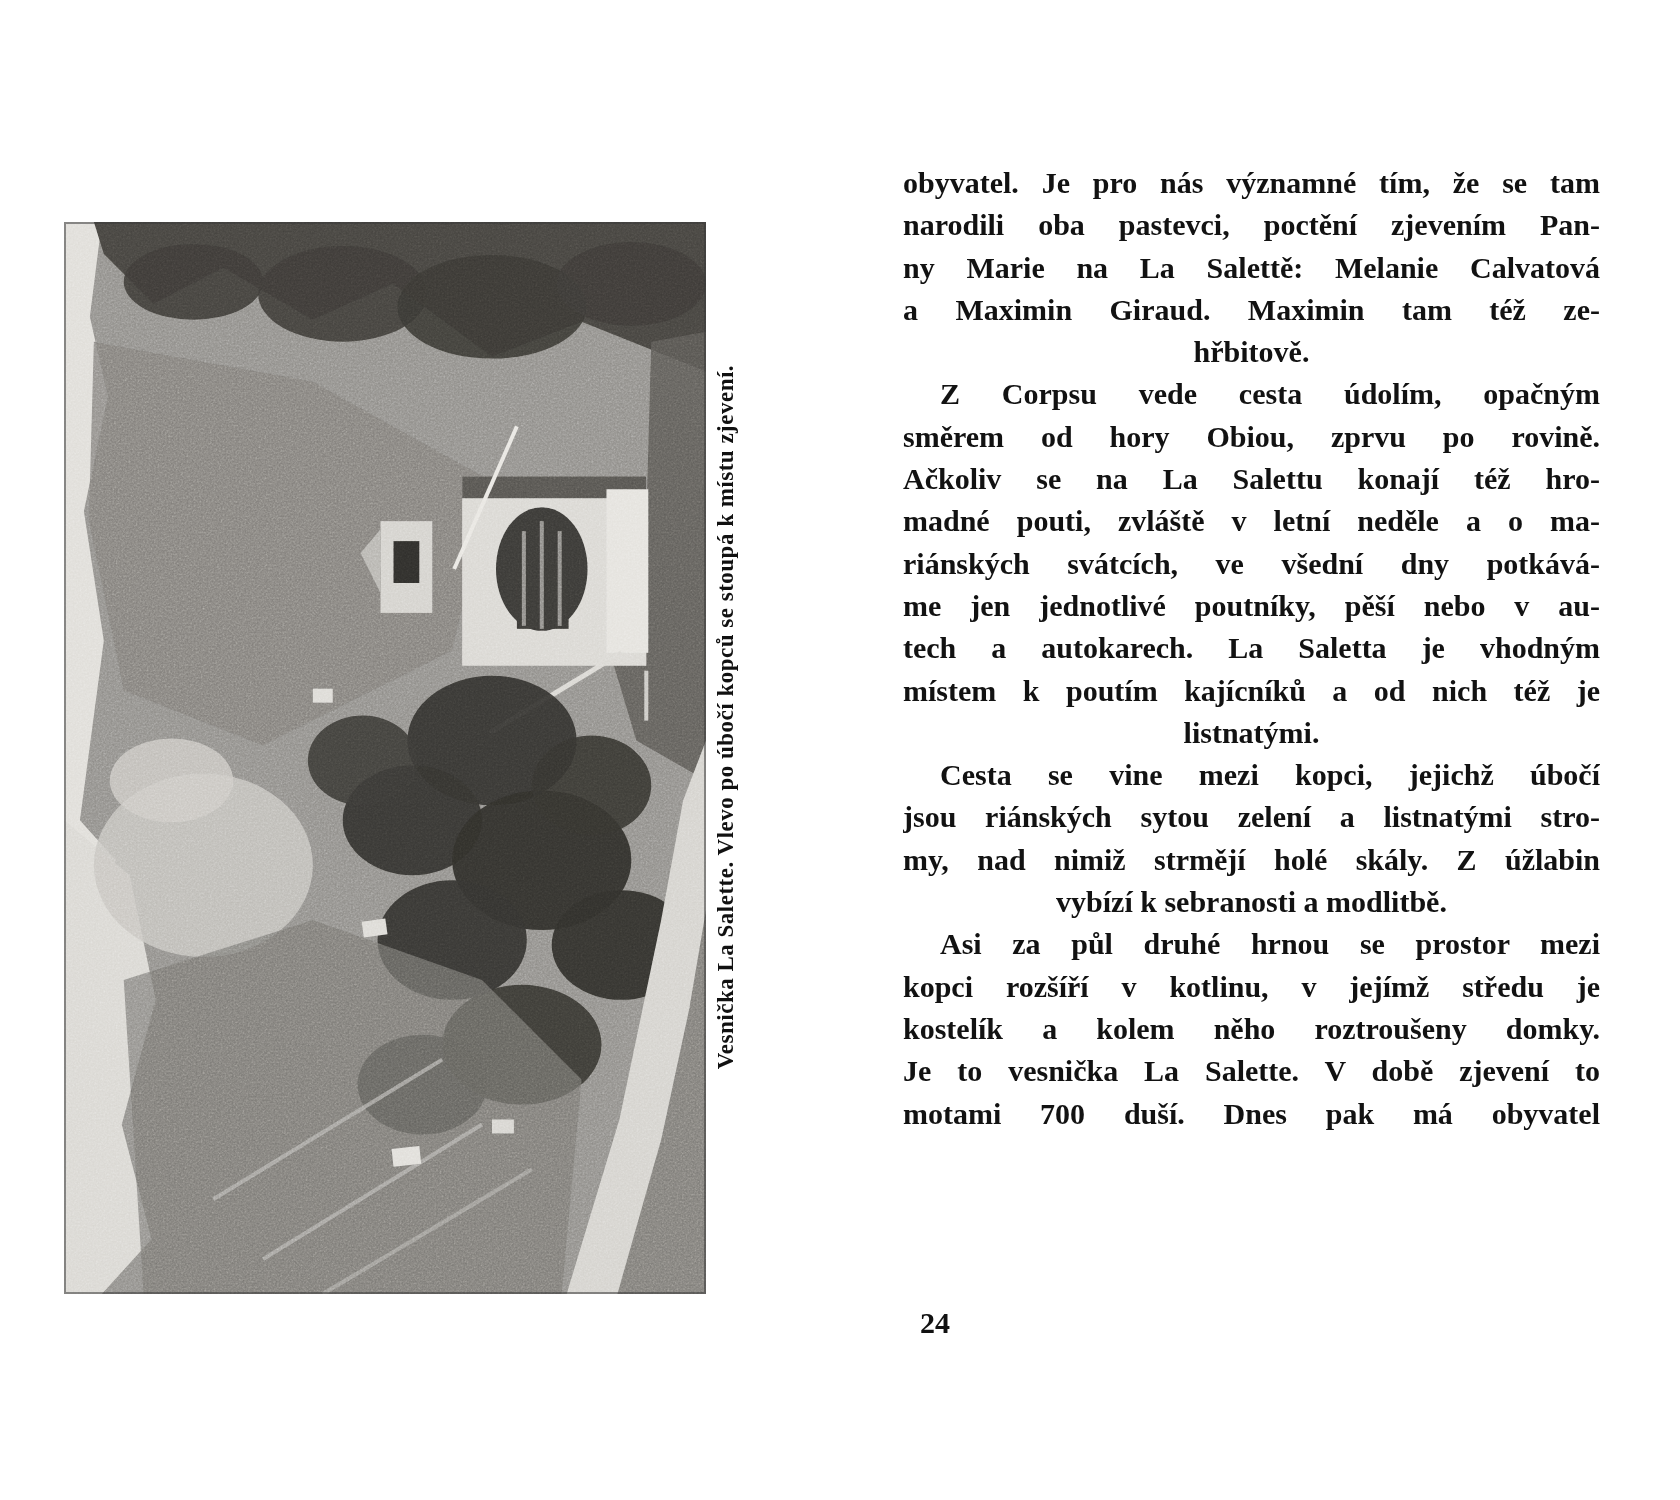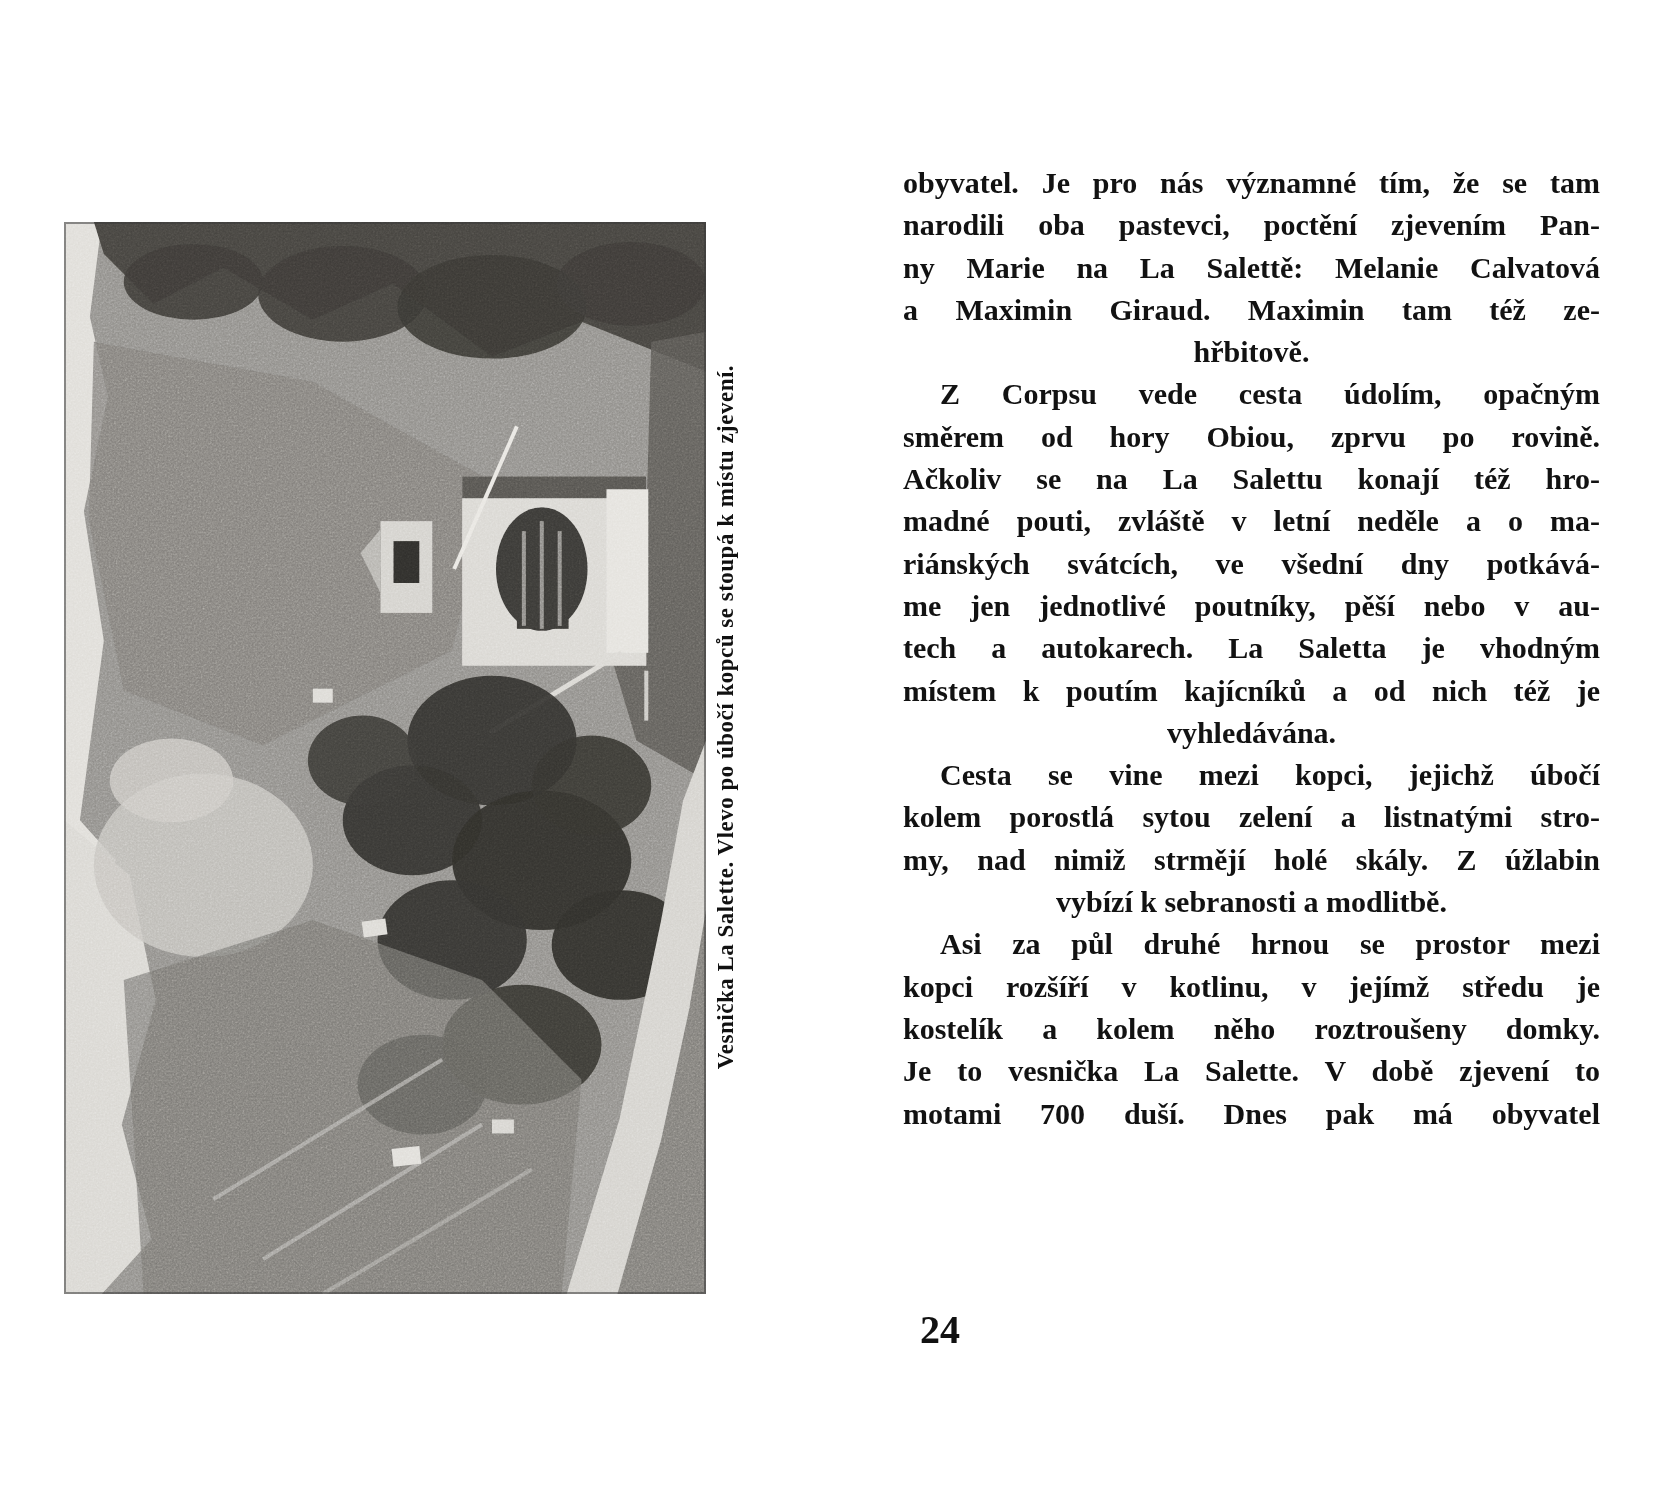--- a/index.html
+++ b/index.html
@@ -15,21 +15,21 @@
            white-space:nowrap;color:#111;}
   
   .textcol{position:absolute;left:903px;top:162px;width:697px;}
   .line{font-weight:700;font-size:30px;line-height:42.3px;height:42.3px;overflow:hidden;
         text-align:justify;white-space:normal;color:#121212;}
   .line::after{content:"";display:inline-block;width:100%;}
   .line.end{text-align:center;}
   .line.end::after{content:none;}
   .line.indent{text-indent:37px;}
   
-  .pagenum{position:absolute;left:920px;top:1306px;font-weight:700;font-size:40px;color:#111;}
+  .pagenum{position:absolute;left:920px;top:1306px;font-weight:700;font-size:30px;color:#111;}
 </style>
 </head>
 <body>
 
 <div class="page">
 
   <div class="photo">
     <svg viewBox="0 0 645 1075" preserveAspectRatio="none">
       <defs>
         <filter id="noise" x="0" y="0" width="100%" height="100%">
@@ -111,23 +111,23 @@
     <div class="line">a Maximin Giraud. Maximin tam též ze-</div>
     <div class="line end">hřbitově.</div>
     <div class="line indent">Z Corpsu vede cesta údolím, opačným</div>
     <div class="line">směrem od hory Obiou, zprvu po rovině.</div>
     <div class="line">Ačkoliv se na La Salettu konají též hro-</div>
     <div class="line">madné pouti, zvláště v letní neděle a o ma-</div>
     <div class="line">riánských svátcích, ve všední dny potkává-</div>
     <div class="line">me jen jednotlivé poutníky, pěší nebo v au-</div>
     <div class="line">tech a autokarech. La Saletta je vhodným</div>
     <div class="line">místem k poutím kajícníků a od nich též je</div>
-    <div class="line end">vyhledávána.</div>
+    <div class="line end">listnatými.</div>
     <div class="line indent">Cesta se vine mezi kopci, jejichž úbočí</div>
-    <div class="line">kolem porostlá sytou zelení a listnatými stro-</div>
+    <div class="line">jsou riánských sytou zelení a listnatými stro-</div>
     <div class="line">my, nad nimiž strmějí holé skály. Z úžlabin</div>
     <div class="line end">vybízí k sebranosti a modlitbě.</div>
     <div class="line indent">Asi za půl druhé hrnou se prostor mezi</div>
     <div class="line">kopci rozšíří v kotlinu, v jejímž středu je</div>
     <div class="line">kostelík a kolem něho roztroušeny domky.</div>
     <div class="line">Je to vesnička La Salette. V době zjevení to</div>
     <div class="line">motami 700 duší. Dnes pak má obyvatel</div>
   </div>
 
   <div class="pagenum">24</div>

